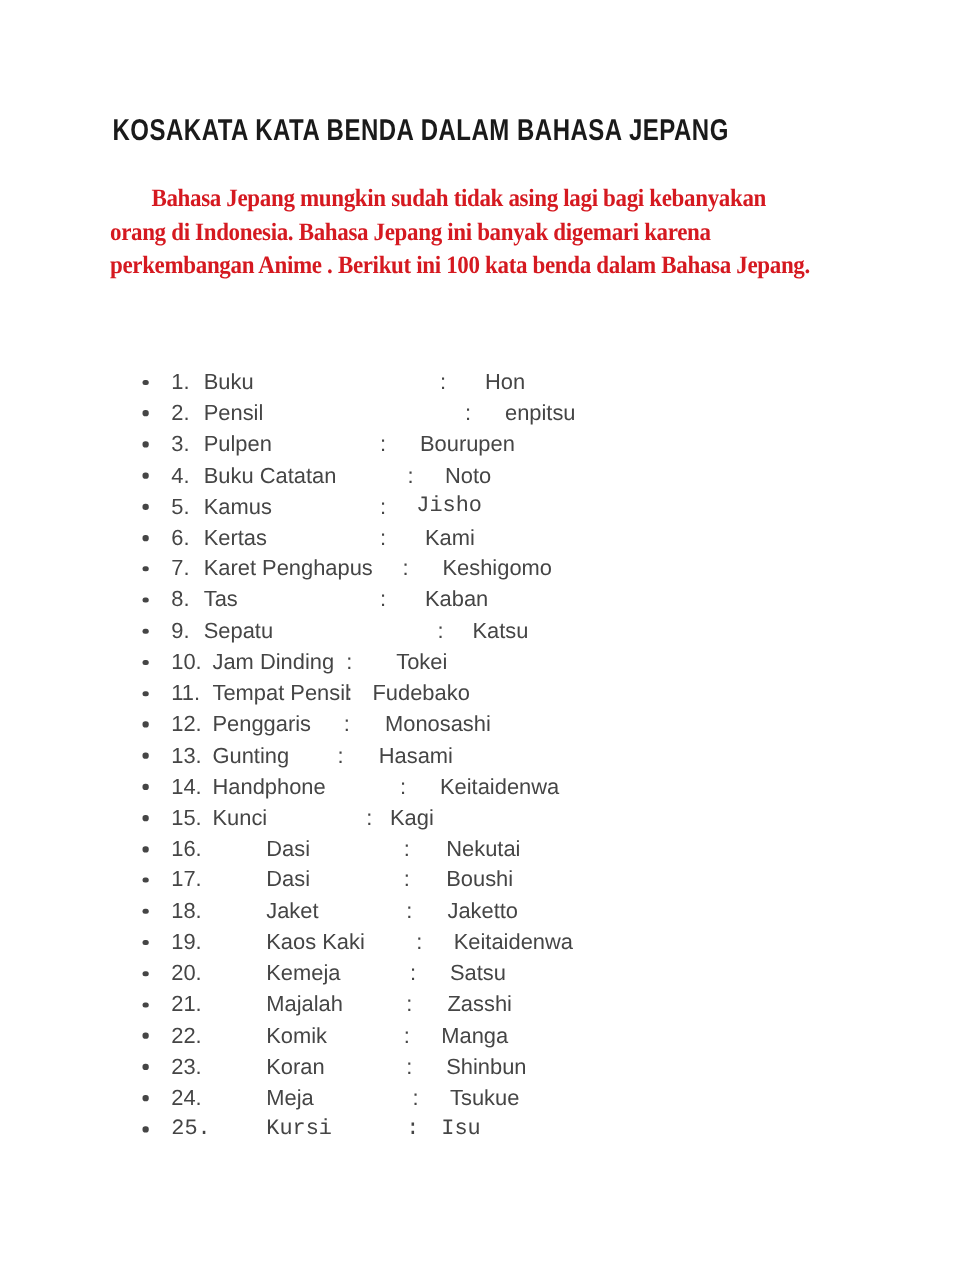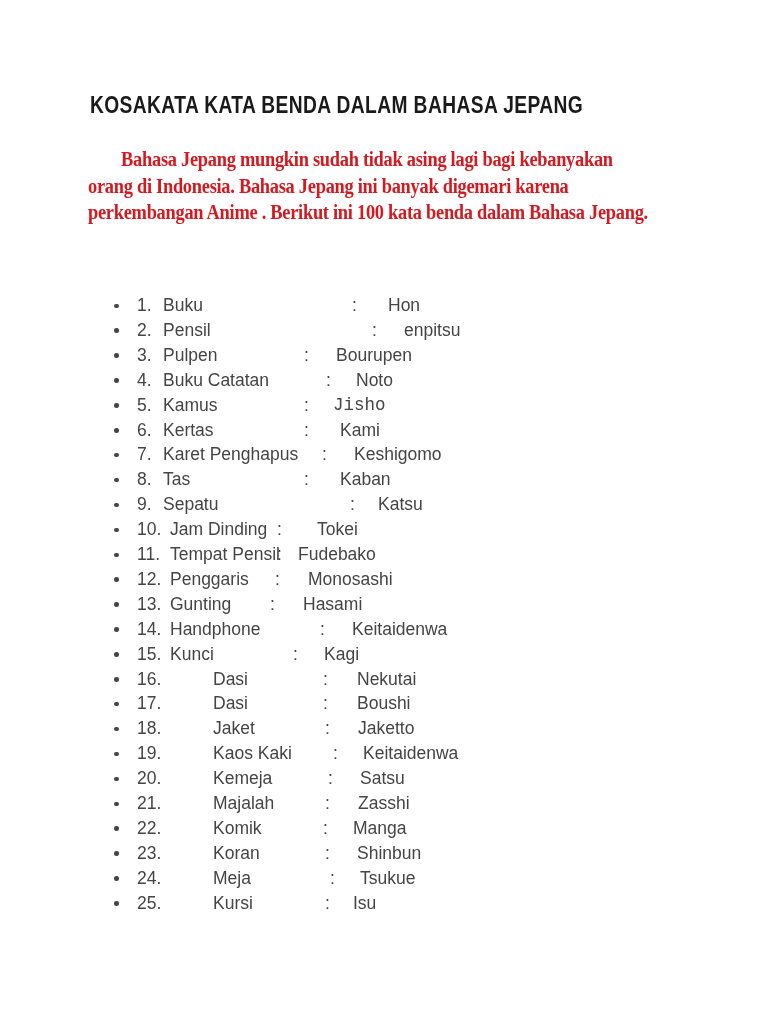--- a/index.html
+++ b/index.html
@@ -192,21 +192,21 @@
     <span class="num">14.</span>
     <span class="word" style="left: 170px;">Handphone</span>
     <span class="colon" style="left: 320px;">:</span>
     <span class="meaning" style="left: 352px;">Keitaidenwa</span>
   </div>
       <div class="row" style="top: 641.6px;">
     <span class="bullet"></span>
     <span class="num">15.</span>
     <span class="word" style="left: 170px;">Kunci</span>
     <span class="colon" style="left: 293px;">:</span>
-    <span class="meaning" style="left: 324px;">Kagi</span>
+    <span class="meaning" style="left: 312px;">Kagi</span>
   </div>
       <div class="row" style="top: 666.5px;">
     <span class="bullet"></span>
     <span class="num">16.</span>
     <span class="word" style="left: 213px;">Dasi</span>
     <span class="colon" style="left: 323px;">:</span>
     <span class="meaning" style="left: 357px;">Nekutai</span>
   </div>
       <div class="row" style="top: 691.4px;">
     <span class="bullet"></span>
@@ -257,21 +257,21 @@
     <span class="colon" style="left: 325px;">:</span>
     <span class="meaning" style="left: 357px;">Shinbun</span>
   </div>
       <div class="row" style="top: 865.7px;">
     <span class="bullet"></span>
     <span class="num">24.</span>
     <span class="word" style="left: 213px;">Meja</span>
     <span class="colon" style="left: 330px;">:</span>
     <span class="meaning" style="left: 360px;">Tsukue</span>
   </div>
-      <div class="row" style="top: 890.6px;">
+      <div class="row" style="top: 890.6px; font-family: Liberation Mono, monospace;">
     <span class="bullet"></span>
     <span class="num">25.</span>
     <span class="word" style="left: 213px;">Kursi</span>
     <span class="colon" style="left: 325px;">:</span>
     <span class="meaning" style="left: 353px;">Isu</span>
   </div>
     </div>
 
 </div>
 

